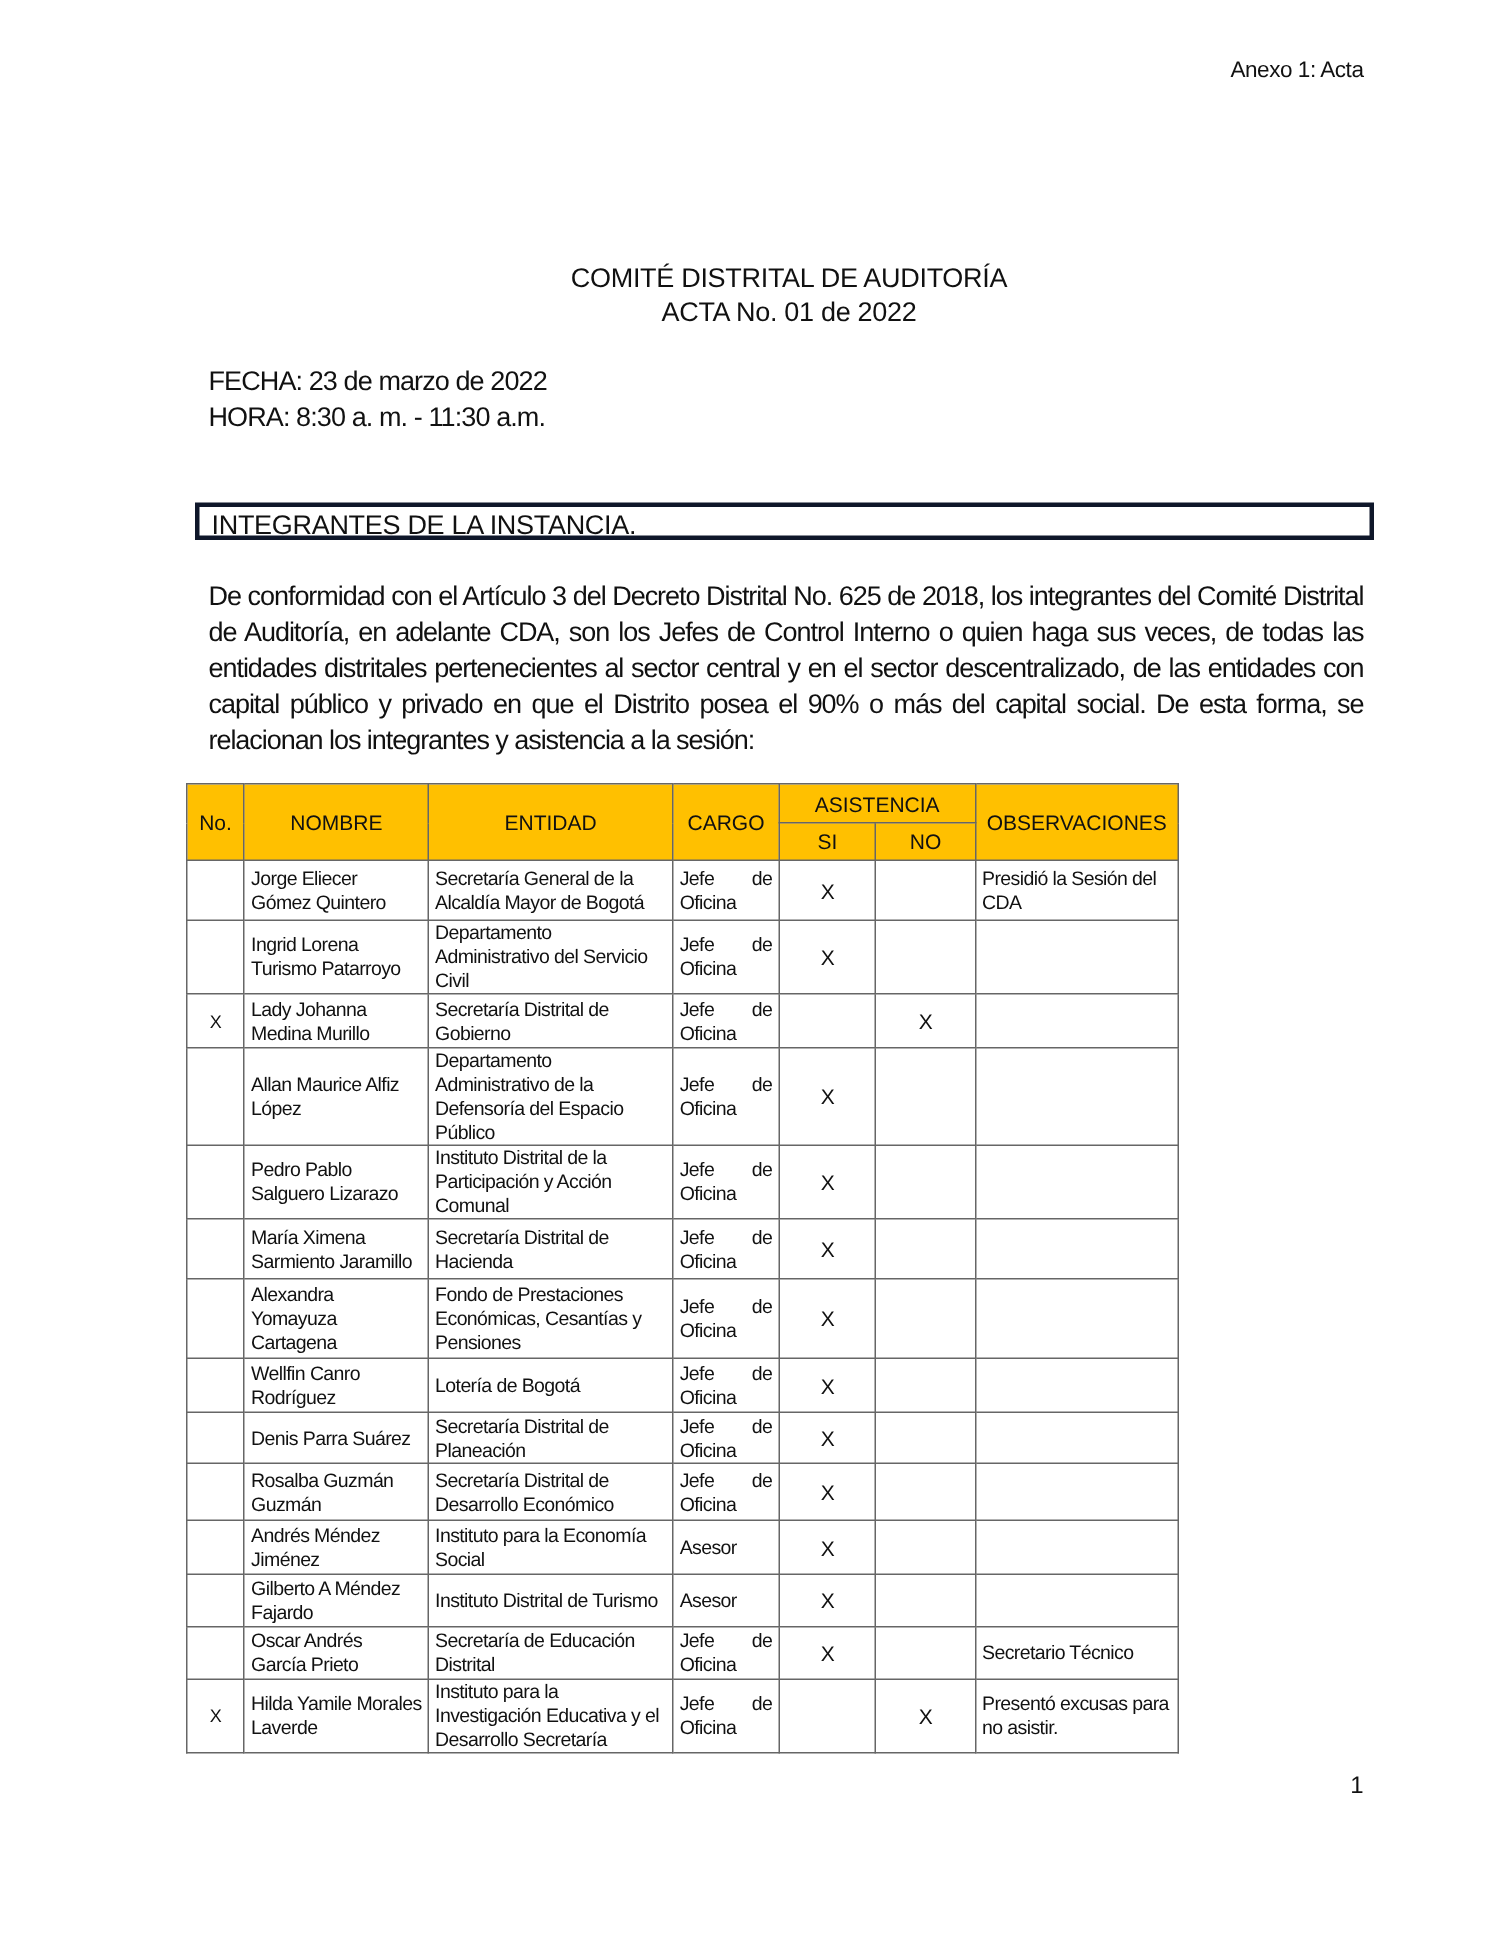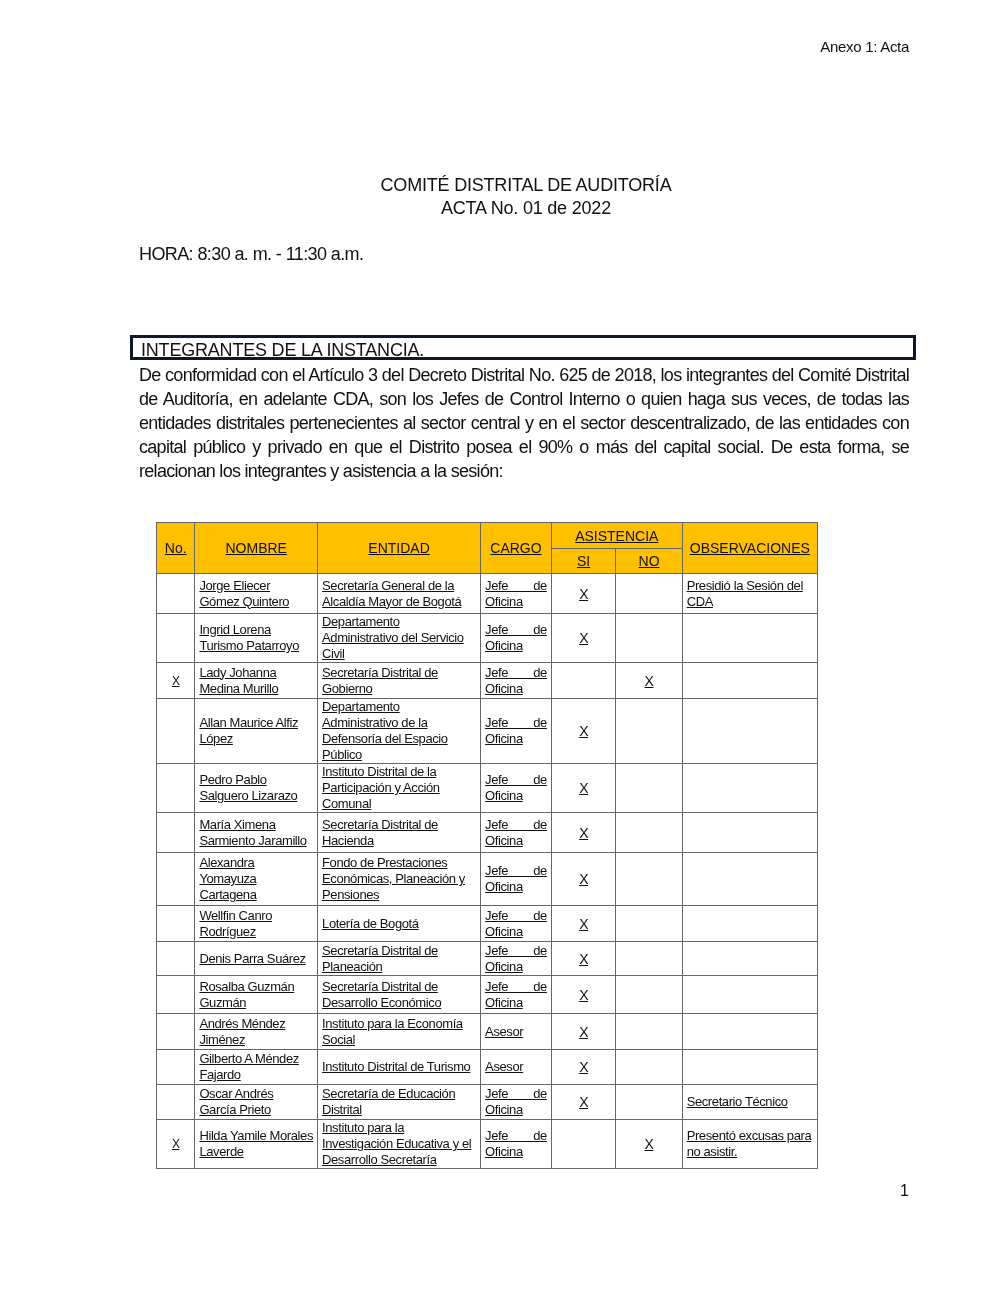--- a/index.html
+++ b/index.html
@@ -2,22 +2,22 @@
 <html><head>
 <meta charset="utf-8">
 <style>
   html, body { margin:0; padding:0; background:#ffffff; }
   body { width:1000px; height:1294px; position:relative; font-family:"Liberation Sans", sans-serif; color:#111; overflow:hidden; }
   .annex { position:absolute; top:38px; right:91px; font-size:15px; letter-spacing:-0.3px; }
   .title { position:absolute; top:174px; left:0; width:1052px; text-align:center; font-size:18px; line-height:23px; letter-spacing:-0.2px; }
   .meta { position:absolute; top:242px; left:139px; font-size:18px; line-height:24px; letter-spacing:-0.6px; }
   .section-box { position:absolute; top:335px; left:130px; width:786px; height:25px; border:3px solid #0f172a; box-sizing:border-box; }
   .section-box span { position:absolute; left:8px; top:2px; font-size:18px; letter-spacing:-0.2px; }
-  .para { position:absolute; top:363px; left:139px; width:770px; font-size:18px; line-height:24px; text-align:justify; letter-spacing:-0.7px; }
-  table { position:absolute; top:522px; left:156px; width:662px; border-collapse:collapse; font-size:13px; letter-spacing:-0.4px;text-decoration:underline; }
+  .para { position:absolute; top:385px; left:139px; width:770px; font-size:18px; line-height:24px; text-align:justify; letter-spacing:-0.7px; }
+  table { position:absolute; top:522px; left:124px; width:662px; border-collapse:collapse; font-size:13px; letter-spacing:-0.4px; }
   td, th { border:1px solid #666; padding:0 4px; vertical-align:middle; line-height:16px; }
   th { background:#ffc000; font-weight:normal; font-size:14px; letter-spacing:0px; }
   .c-no { width:34px; text-align:center; }
   .c-name { width:145px; }
   .c-ent { width:200px; }
   .c-cargo { width:68px; }
   .c-si { width:68px; text-align:center; }
   .c-no2 { width:68px; text-align:center; }
   .c-obs { width:130px; }
   td.num { text-align:center; font-size:12px; }
@@ -30,20 +30,21 @@
 <body>
 
 <div class="annex">Anexo 1: Acta</div>
 
 <div class="title">
   <div>COMITÉ DISTRITAL DE AUDITORÍA</div>
   <div>ACTA No. 01 de 2022</div>
 </div>
 
 <div class="meta">
+  <div>FECHA: 23 de marzo de 2022</div>
   <div>HORA: 8:30 a. m. - 11:30 a.m.</div>
 </div>
 
 <div class="section-box">
   <span>INTEGRANTES DE LA INSTANCIA.</span>
 </div>
 
 <div class="para">De conformidad con el Artículo 3 del Decreto Distrital No. 625 de 2018, los integrantes del Comité Distrital de Auditoría, en adelante CDA, son los Jefes de Control Interno o quien haga sus veces, de todas las entidades distritales pertenecientes al sector central y en el sector descentralizado, de las entidades con capital público y privado en que el Distrito posea el 90% o más del capital social. De esta forma, se relacionan los integrantes y asistencia a la sesión:</div>
 
 <table>
@@ -112,21 +113,21 @@
         <td>María Ximena Sarmiento Jaramillo</td>
         <td>Secretaría Distrital de Hacienda</td>
         <td class="cargo">Jefe de Oficina</td>
         <td class="mark">X</td>
         <td class="mark"></td>
         <td></td>
       </tr>
       <tr style="height: 53px;">
         <td class="num"></td>
         <td>Alexandra Yomayuza Cartagena</td>
-        <td>Fondo de Prestaciones Económicas, Planeación y Pensiones</td>
+        <td>Fondo de Prestaciones Económicas, Cesantías y Pensiones</td>
         <td class="cargo">Jefe de Oficina</td>
         <td class="mark">X</td>
         <td class="mark"></td>
         <td></td>
       </tr>
       <tr style="height: 36px;">
         <td class="num"></td>
         <td>Wellfin Canro Rodríguez</td>
         <td>Lotería de Bogotá</td>
         <td class="cargo">Jefe de Oficina</td>

